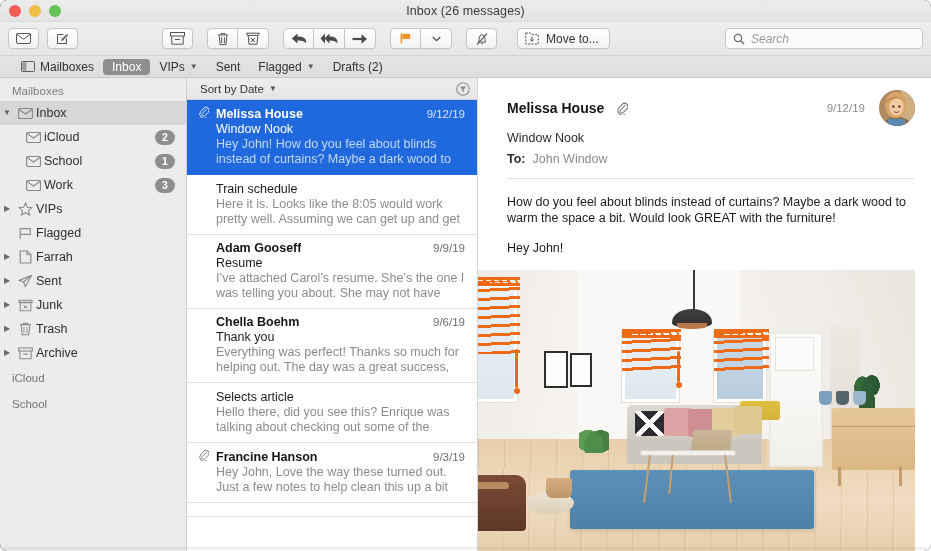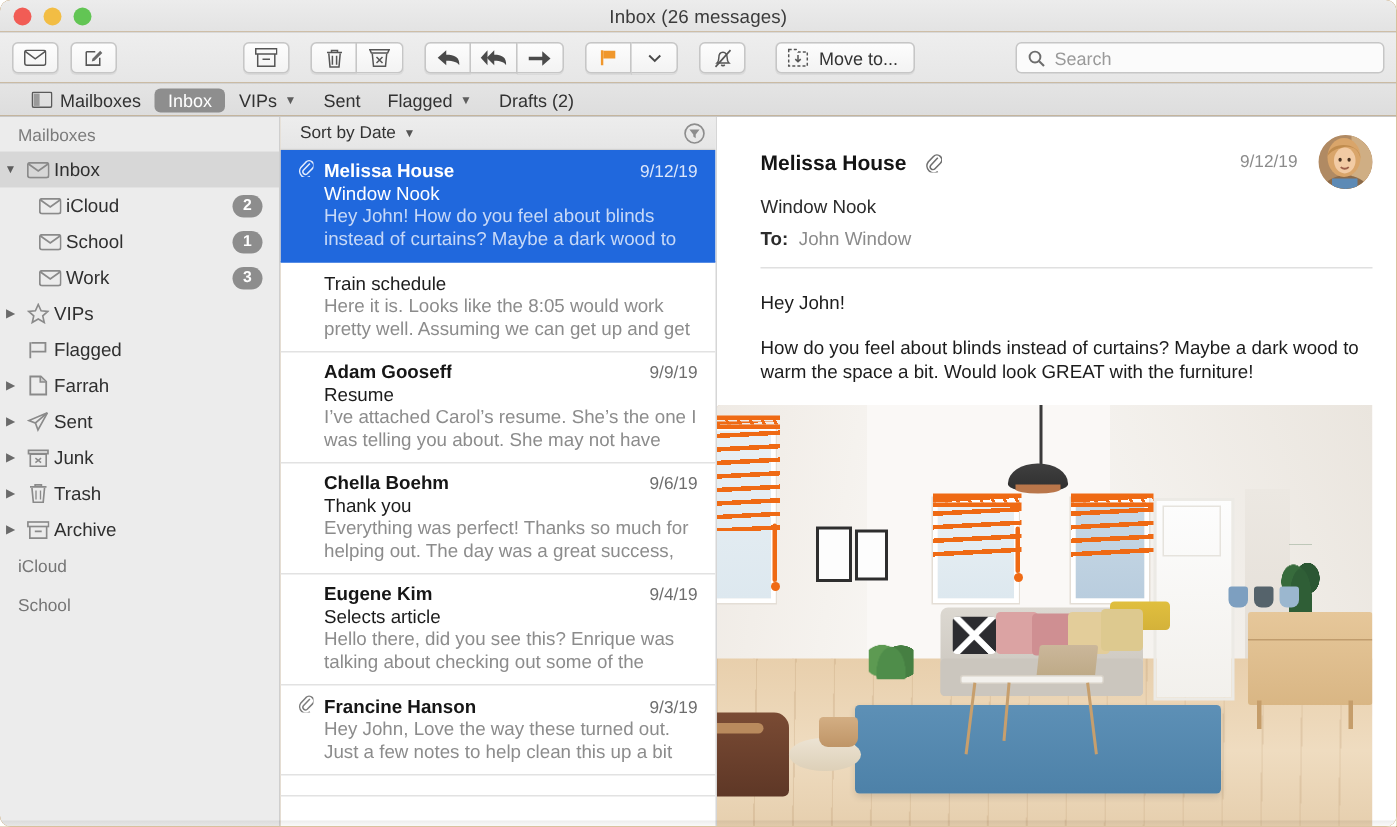--- a/index.html
+++ b/index.html
@@ -8,21 +8,21 @@
     font-family: "Liberation Sans", sans-serif;
     background: #ffffff;
     overflow: hidden;
     -webkit-font-smoothing: antialiased;
   }
   .window {
     position: relative;
     width: 931px; height: 551px;
     border-radius: 7px;
     overflow: hidden;
-    background: #a16207;
+    background: #000000;
     display: flex;
     flex-direction: column;
   }
 
   
   .titlebar {
     height: 22px;
     background: linear-gradient(#ececec, #e3e3e3);
     border-bottom: 1px solid #d9d9d9;
     display: flex; align-items: center;
@@ -67,27 +67,28 @@
   .sp-8  { width: 8px; }
   .sp-14 { width: 14px; }
   .sp-20 { width: 20px; }
   .sp-84 { width: 84px; }
   .tb-wide {
     height: 21px; padding: 0 10px 0 7px;
     display: flex; align-items: center; gap: 7px;
     font-size: 12px; color: #343434;
   }
   .search-field {
-    height: 21px; width: 246px;
+    height: 21px; width: 198px;
     background: #fbfbfb;
     border: 1px solid #c6c6c6;
     border-radius: 4px;
     display: flex; align-items: center;
     padding: 0 7px; gap: 6px;
     margin-left: auto;
+    font-style: italic;
   }
   .search-field .ph { font-size: 12px; color: #9a9a9a; }
 
   
   .favbar {
     height: 22px;
     background: linear-gradient(#e4e4e4, #dddddd);
     border-bottom: 1px solid #c9c9c9;
     display: flex; align-items: center;
     padding-left: 12px; gap: 0;
@@ -787,25 +788,20 @@
           <div class="msg-top">
             <span class="msg-mark"></span>
             <span class="msg-from">Chella Boehm</span>
             <span class="msg-date">9/6/19</span>
           </div>
           <div class="msg-sub">Thank you</div>
           <div class="msg-prev">Everything was perfect! Thanks so much for helping out. The day was a great success, and we…</div>
         </div>
 
         <div class="msg">
-          <div class="msg-top">
-            <span class="msg-mark"></span>
-            <span class="msg-from">Eugene Kim</span>
-            <span class="msg-date">9/4/19</span>
-          </div>
           <div class="msg-sub">Selects article</div>
           <div class="msg-prev">Hello there, did you see this? Enrique was talking about checking out some of the places in the arti…</div>
         </div>
 
         <div class="msg">
           <div class="msg-top">
             <span class="msg-mark">
               <svg width="10" height="12" viewBox="0 0 10 12">
                   <path d="M7.6 3 L3.4 7.4 a1.7 1.7 0 0 0 2.4 2.4 L9.2 6.4 a3 3 0 0 0 -4.3 -4.3 L1.6 5.6 a4.3 4.3 0 0 0 6 6" fill="none" stroke="#7c7c7c" stroke-width="1"></path>
                 </svg>
@@ -858,22 +854,22 @@
           </span>
         </div>
         <div class="rd-sub">Window Nook</div>
         <div class="rd-to">
           <span class="rd-to-lbl">To:</span>
           <span class="rd-to-val">John Window</span>
         </div>
       </div>
       <div class="rd-sep"></div>
       <div class="rd-body">
+        <div class="rd-p">How do you feel about blinds instead of curtains? Maybe a dark wood to warm the space a bit. Would look GREAT with the furniture!</div>
         <div class="rd-p">Hey John!</div>
-        <div class="rd-p">How do you feel about blinds instead of curtains? Maybe a dark wood to warm the space a bit. Would look GREAT with the furniture!</div>
       </div>
 
       <div class="rd-photo">
         <div class="photo">
           <div class="wall-left"></div>
           <div class="wall-back"></div>
           <div class="wall-right"></div>
           <div class="hall"></div>
           <div class="floor"></div>
 

